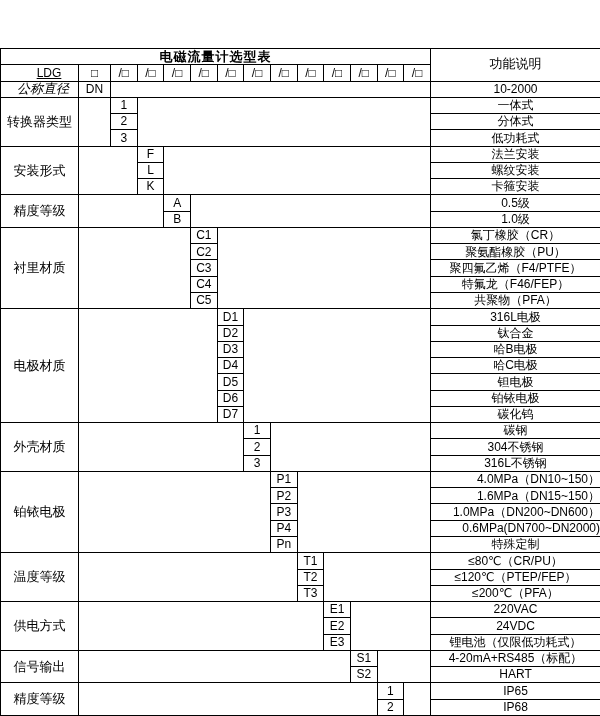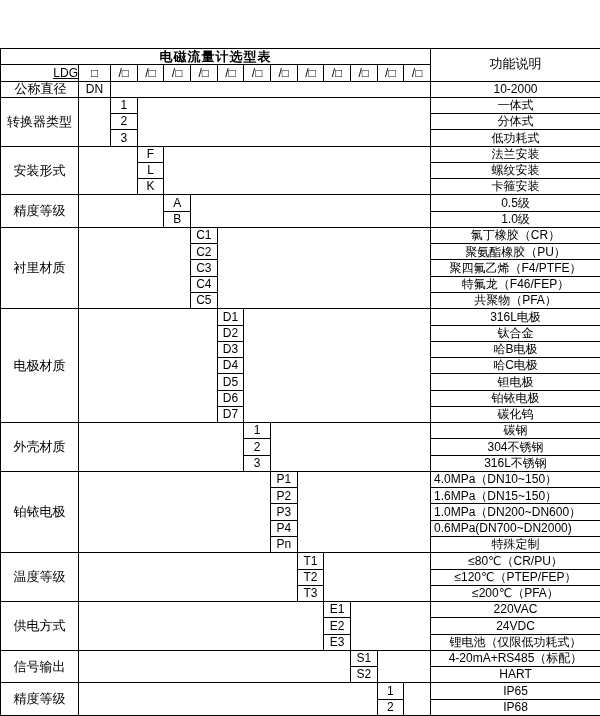--- a/index.html
+++ b/index.html
@@ -18,23 +18,23 @@
     vertical-align:middle;
     font-size:12px;
     line-height:1.05;
     overflow:hidden;
     white-space:nowrap;
   }
   tr{height:16.27px;}
   td.title-cell{font-size:13px;font-weight:bold;letter-spacing:1px;}
   td.func-header{font-size:13px;font-family:Liberation Mono, monospace;}
   td.label{font-size:13px;}
-  td.label.left{text-align:center;padding-left:2px;}
-  td.model-prefix{text-align:right;padding-left:19px;text-decoration:underline;}
-  td.desc.left{text-align:left;padding-left:3px;}
+  td.label.left{text-align:left;padding-left:16px;font-style:italic;}
+  td.model-prefix{text-align:center;padding-left:19px;text-decoration:underline;}
+  td.desc.left{text-align:right;padding-left:3px;}
   td.code{font-size:12px;}
 </style>
 </head>
 <body>
 
 <table>
   <colgroup id="cols">
       <col style="width: 78px;">
       <col style="width: 32px;">
       <col style="width: 26.66px;">

